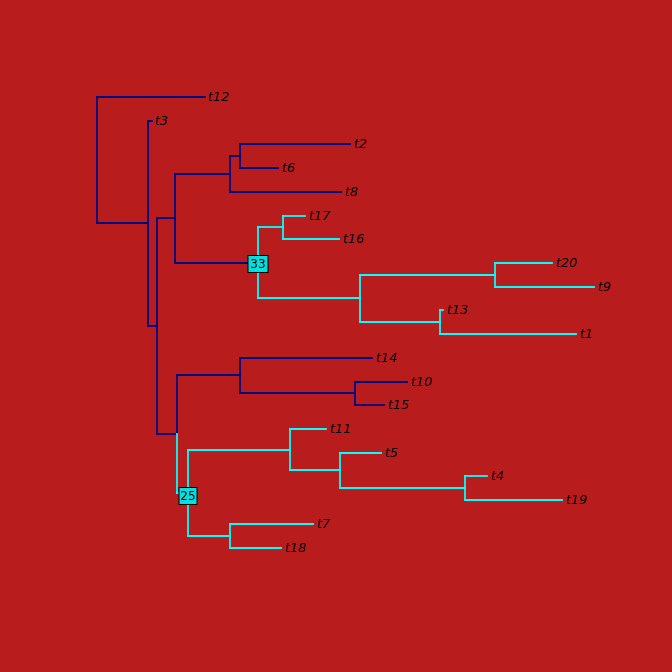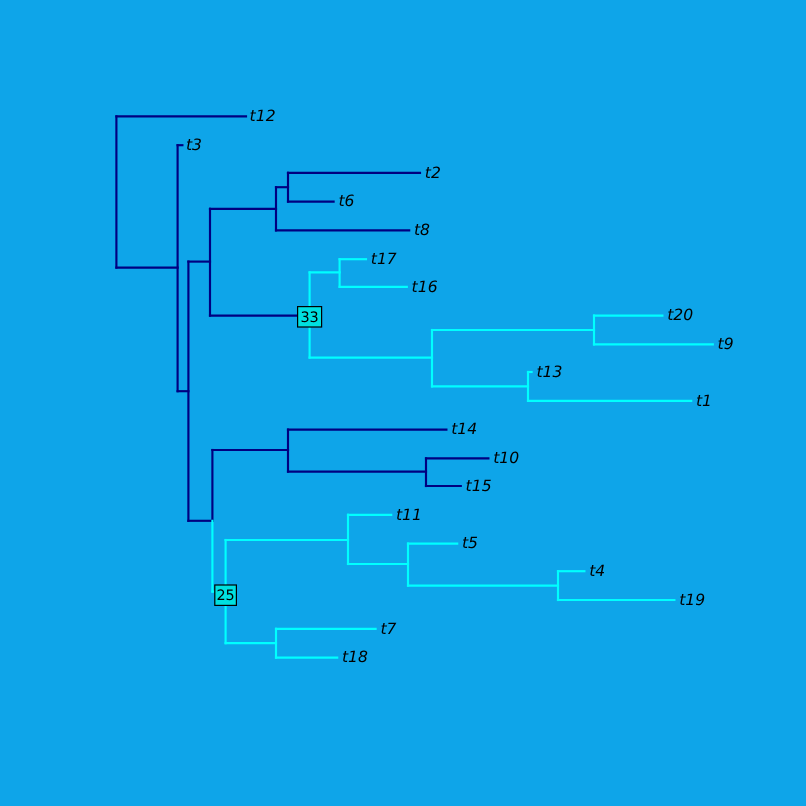--- a/index.html
+++ b/index.html
@@ -5,21 +5,21 @@
   html, body {
     margin: 0;
     padding: 0;
     background: #FFFFFF;
     font-family: "DejaVu Sans", "Liberation Sans", sans-serif;
   }
   .plot-wrap {
     position: relative;
     width: 672px;
     height: 672px;
-    background: #0ea5e9;
+    background: #b91c1c;
     overflow: hidden;
   }
   svg text.tip {
     font-family: "DejaVu Sans", "Liberation Sans", sans-serif;
     font-style: italic;
     font-size: 13px;
     fill: #000000;
   }
   svg text.nodelab {
     font-family: "DejaVu Sans", "Liberation Sans", sans-serif;

